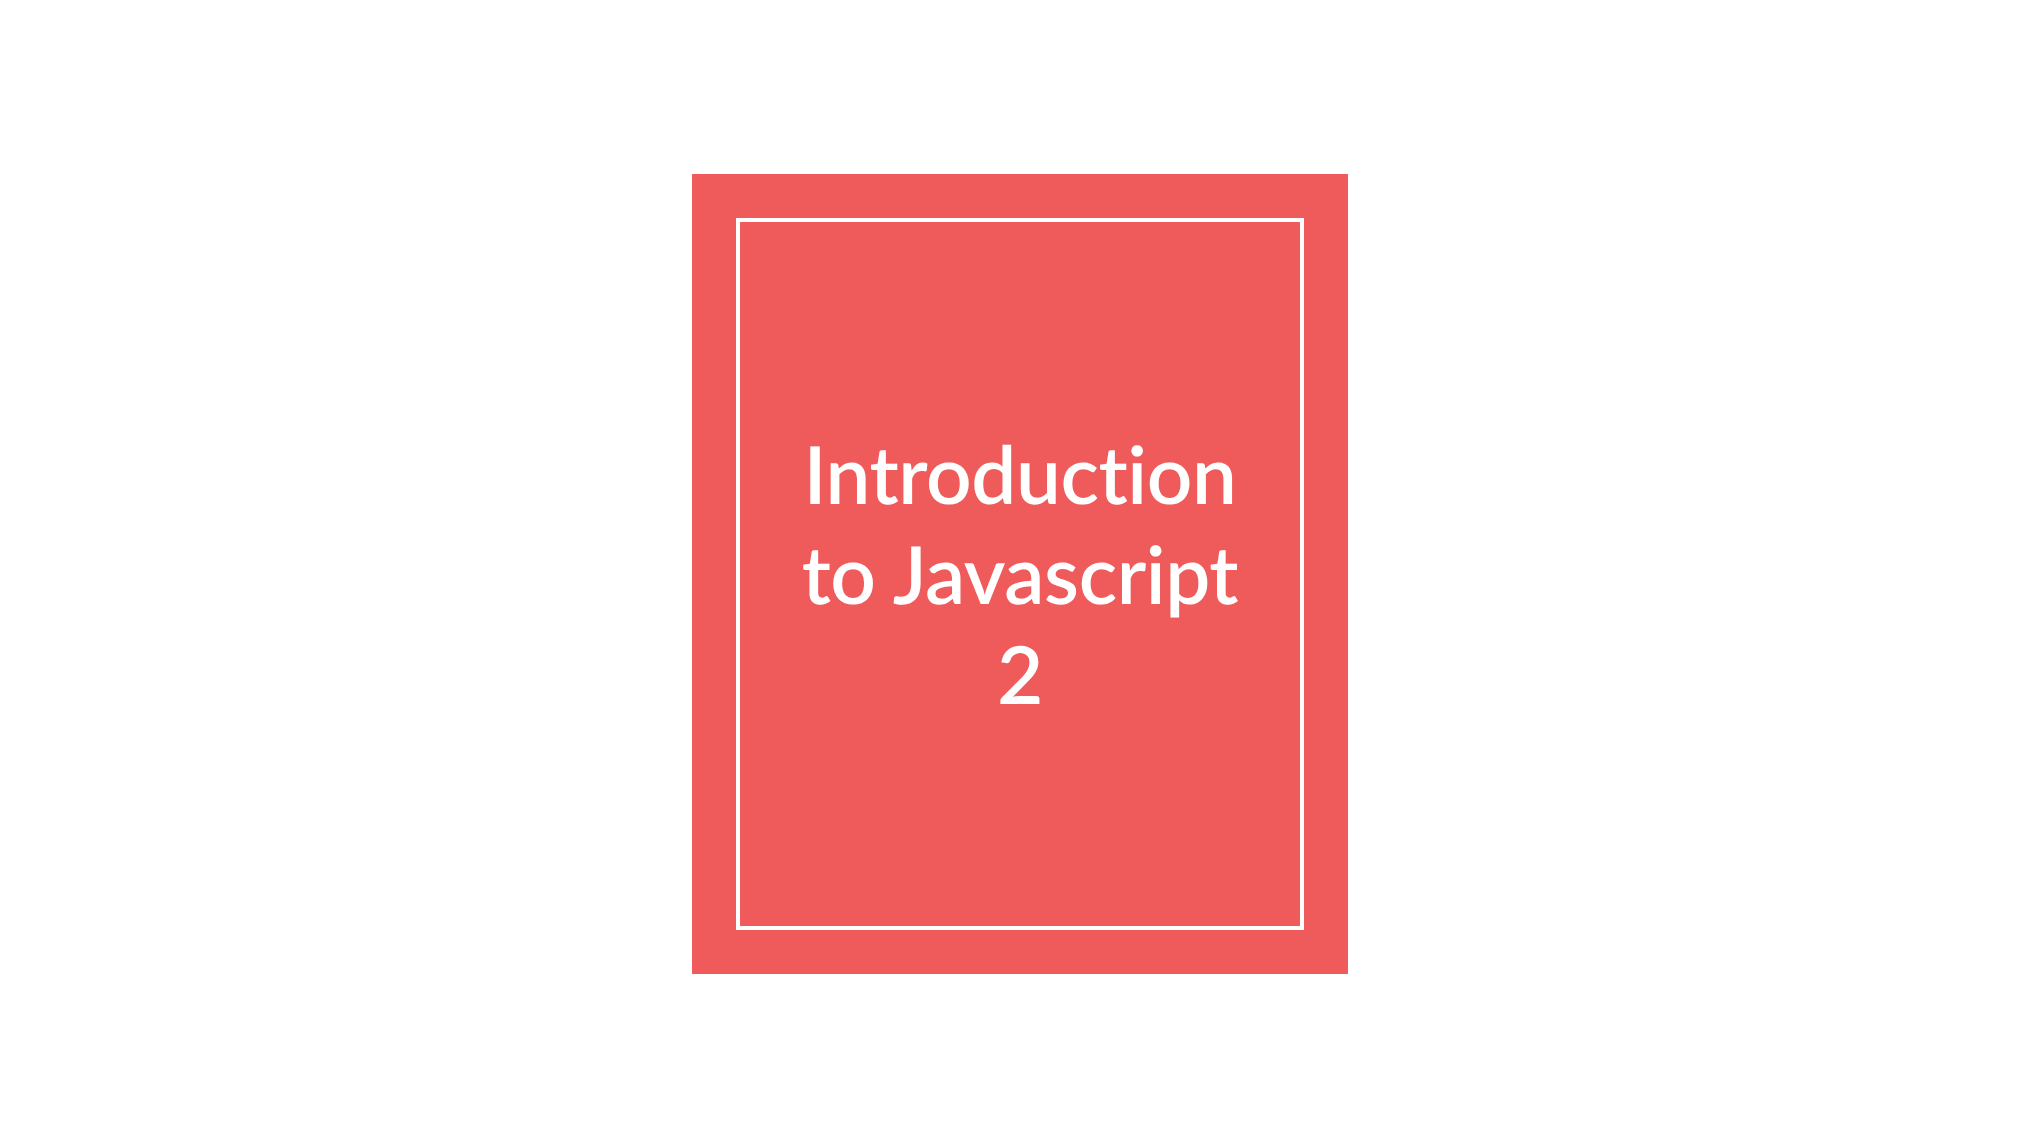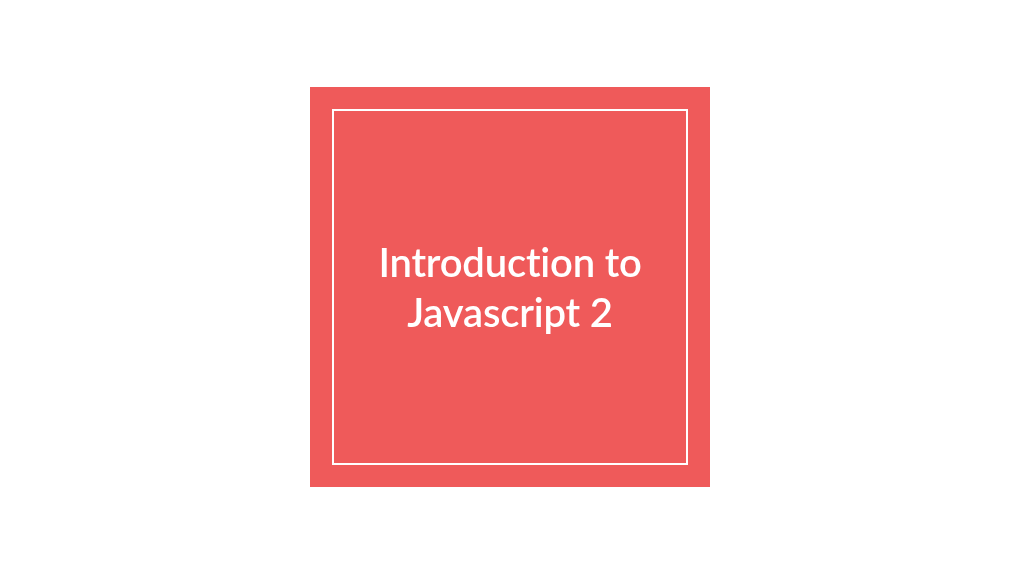--- a/index.html
+++ b/index.html
@@ -10,21 +10,21 @@
     body {
       width: 1020px;
       height: 573px;
       background: #ffffff;
       display: flex;
       align-items: center;
       justify-content: center;
       font-family: 'Segoe UI', 'Lato', 'Helvetica Neue', Arial, sans-serif;
     }
     .card {
-      width: 400px;
+      width: 328px;
       height: 400px;
       background: #ef5a5a;
       padding: 22px;
       display: flex;
     }
     .inner-border {
       border: 2px solid #ffffff;
       width: 100%;
       height: 100%;
       display: flex;

